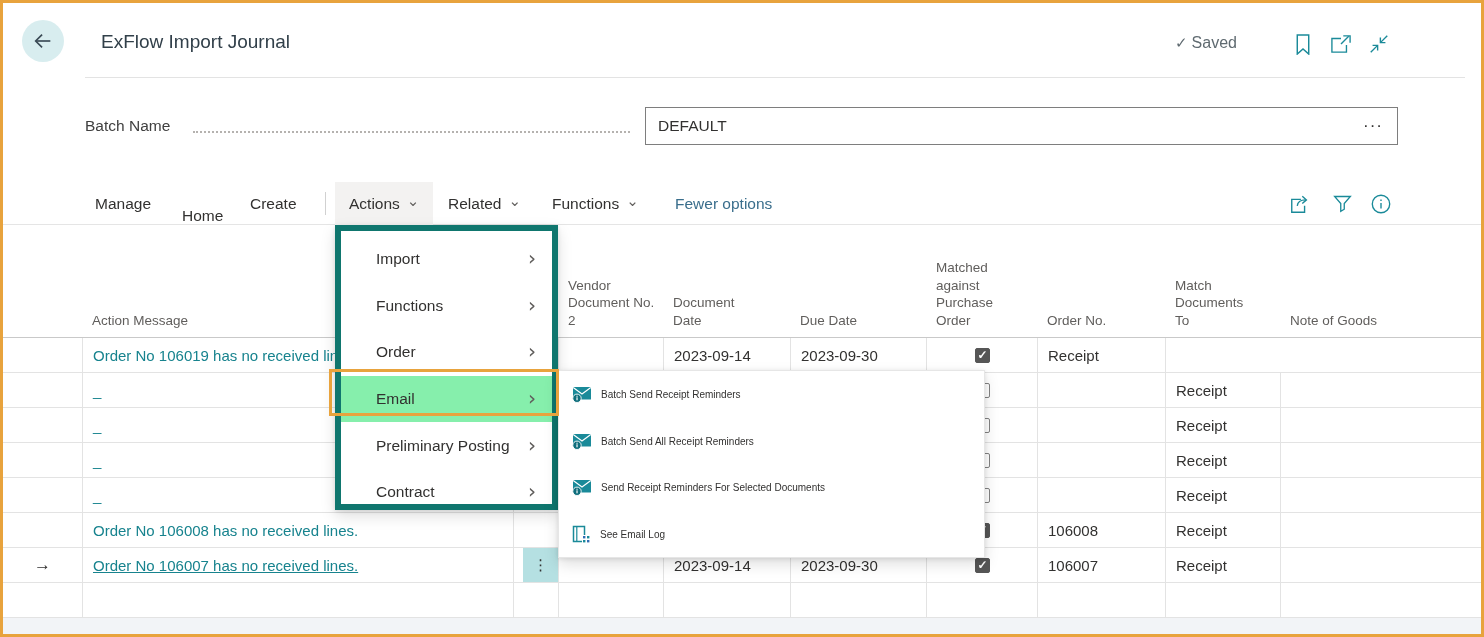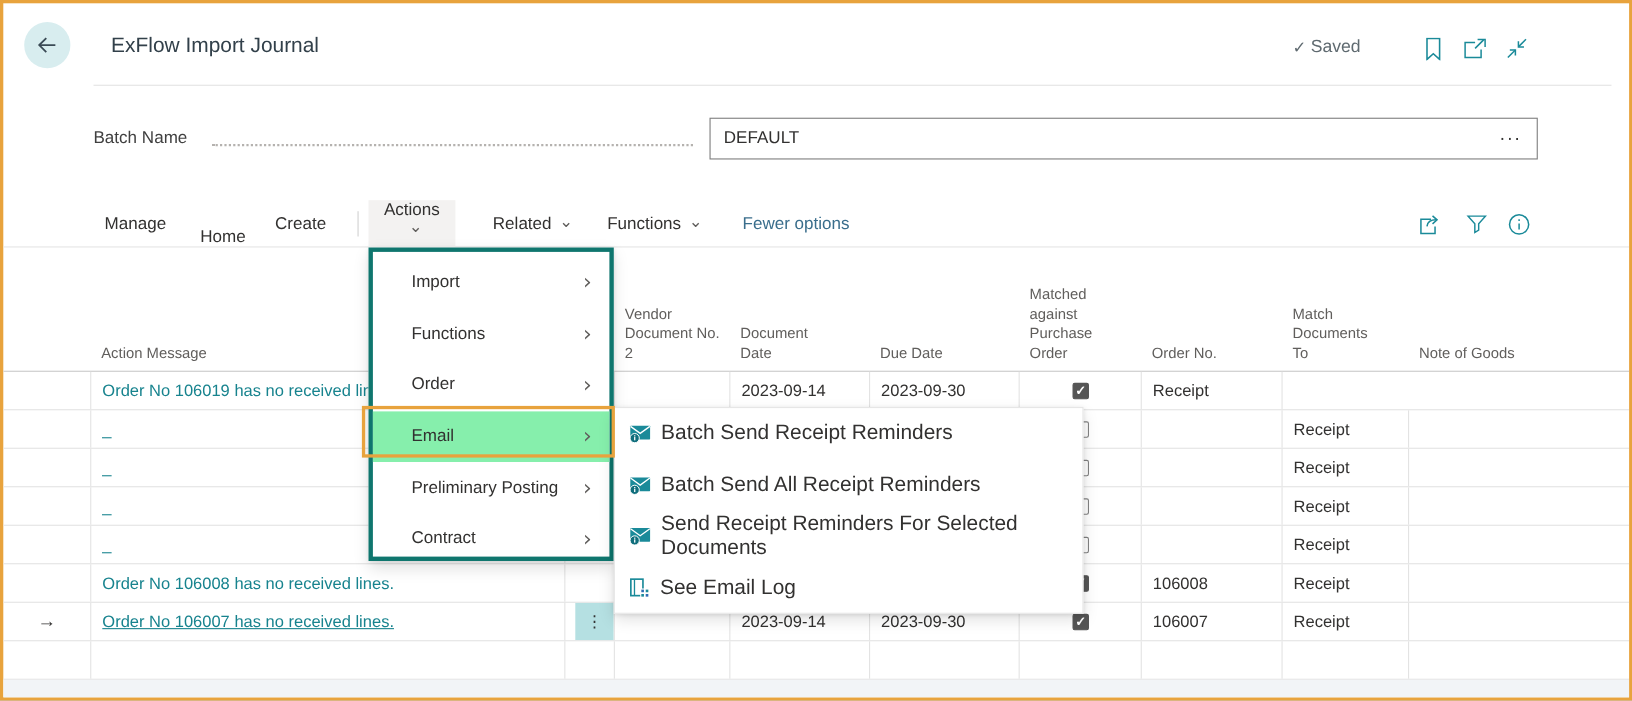--- a/index.html
+++ b/index.html
@@ -26,21 +26,21 @@
   .batch-input { left:642px; top:104px; width:753px; height:38px; border:1px solid #7e7e7e;
     background:#fff; display:flex; align-items:center; padding:0 10px 0 12px; }
   .batch-value { flex:1; font-size:15.5px; color:#323130; }
   .lookup-btn { font-size:17px; color:#323130; letter-spacing:1px; line-height:10px; padding:6px 4px; cursor:pointer; }
 
   
   .menubar { left:0; top:179px; width:1478px; height:43px; border-bottom:1px solid #e5e5e5; font-size:15.5px; color:#323130; }
   .mb-item { top:0; height:43px; display:flex; align-items:center; cursor:pointer; white-space:nowrap; }
   .mb-sep { left:322px; top:10px; width:0; height:23px; border-left:1px solid #d1d1d1; }
   .chev-down { font-size:15px; color:#605e5c; margin-left:7px; transform:translateY(-3px); }
-  .mb-actions { left:332px; padding:0 14px; background:#f3f2f1;flex-direction:column; }
+  .mb-actions { left:332px; padding:0 14px; background:#f3f2f1; }
   .fewer { color:#3a6e8c; }
   .mb-icon { top:9px; width:25px; height:25px; display:flex; align-items:center; justify-content:center; cursor:pointer; }
 
   
   .grid-cols { display:grid; grid-template-columns:79px 431px 45px 105px 127px 136px 111px 128px 115px 201px; }
   .thead { left:0; top:222px; width:1478px; height:113px; align-items:end; border-bottom:1px solid #c9c9c9; }
   .th { font-size:13.5px; color:#605e5c; line-height:1.32; padding:0 6px 7px 10px; cursor:pointer; }
   .th .w70 { max-width:72px; display:inline-block; }
   .th .w80 { max-width:82px; display:inline-block; }
   .tbody { left:0; top:335px; width:1478px; }
@@ -54,31 +54,31 @@
   .row-arrow { font-size:17px; color:#323130; }
   .checkbox { width:15px; height:15px; border:1px solid #828282; border-radius:2px; background:#fff; position:relative; cursor:pointer; }
   .checkbox.checked { background:#565656; border-color:#565656; }
   .checkbox.checked::after { content:"\2713"; position:absolute; left:2px; top:-1px; color:#fff; font-size:12px; font-weight:bold; }
   .ellipsis-btn { margin-left:9px; width:36px; height:34px; background:#b5e0e2; display:flex; align-items:center; justify-content:center;
     font-size:15px; color:#333; cursor:pointer; letter-spacing:0; }
   .footer-bar { left:0; top:615px; width:1478px; height:16px; background:#f2f4f7; }
 
   
   .menu { left:332px; top:222px; width:223px; height:285px; background:#fff; z-index:5; padding-top:5px;
-    border:4px solid #0f766e; box-shadow:0 6px 14px rgba(0,0,0,.13), 0 1px 4px rgba(0,0,0,.10); }
+    border:6px solid #0f766e; box-shadow:0 6px 14px rgba(0,0,0,.13), 0 1px 4px rgba(0,0,0,.10); }
   .menu-item { height:46.6px; display:flex; align-items:center; padding:0 16px 0 35px; font-size:15.5px; color:#323130; cursor:pointer; }
   .menu-item .lbl { flex:1; }
   .menu-item.hl { background:#86efac; }
   .chev-right { font-size:20px; color:#605e5c; font-family:"DejaVu Sans", sans-serif; transform:translateY(-1px); }
   .email-outline { left:326px; top:366px; width:230px; height:47px; border:3px solid #e8a33d; z-index:8; pointer-events:none; }
 
   
   .submenu { left:555px; top:367px; width:427px; height:188px; background:#fff; z-index:6;
     border:1px solid #e6e6e6; box-shadow:0 6px 14px rgba(0,0,0,.13), 0 1px 4px rgba(0,0,0,.10); }
-  .sub-item { height:46.75px; display:flex; align-items:center; padding:0 10px 0 13px; font-size:19px; color:#323130; cursor:pointer; gap:9px; }
+  .sub-item { height:46.75px; display:flex; align-items:center; padding:0 10px 0 13px; font-size:10px; color:#323130; cursor:pointer; gap:9px; }
   .sub-item svg { flex:none; }
 </style>
 </head>
 <body>
 
 <div class="page">
 
   <div class="abs back-btn">
     <svg width="22" height="22" viewBox="0 0 24 24" fill="none" stroke="#3a4a55" stroke-width="1.8">
       <path d="M20 12H4.5"></path>

